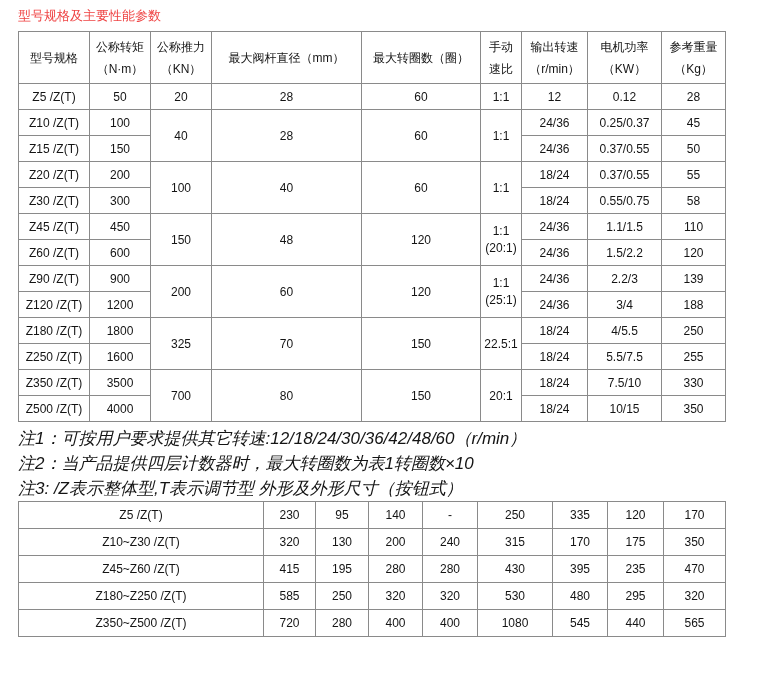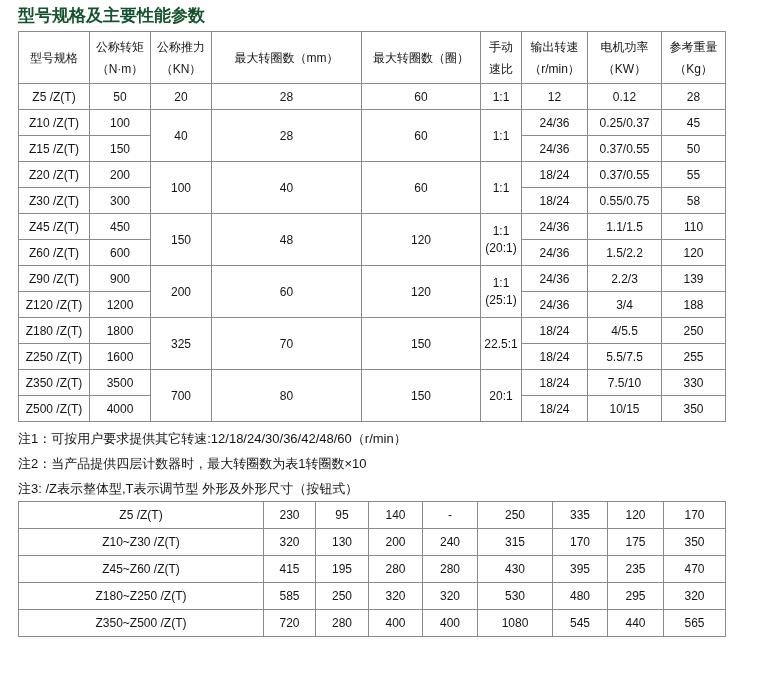--- a/index.html
+++ b/index.html
@@ -4,21 +4,21 @@
 <style>
   html,body{margin:0;padding:0;background:#ffffff;}
   body{
     width:761px;height:695px;
     font-family:"Liberation Sans","DejaVu Sans",sans-serif;
     color:#000;
     -webkit-font-smoothing:antialiased;
   }
   .page{padding:8px 18px 0 18px;}
   .sec-title{
-    font-size:17px;font-weight:bold;color:#14532d;
+    font-size:13px;font-weight:normal;color:#ef4444;
     margin:0 0 7px 0;line-height:16px;
   }
   table{
     border-collapse:collapse;
     width:707px;
     table-layout:fixed;
   }
   th,td{
     border:1px solid #8a8a8a;
     text-align:center;
@@ -31,21 +31,21 @@
   }
   
   .t1 th{height:51px;background:#fff;}
   .t1 td{height:25px;}
   .hl{line-height:22px;}
   .hl:empty{display:none;}
   .rl{line-height:17px;}
   .rl:empty{display:none;}
   
   .notes{margin-top:4px;}
-  .note{font-size:13px;line-height:25px;color:#141414;}
+  .note{font-size:17px;line-height:25px;color:#141414;font-style:italic;}
   .title2{margin:3px 0 6px 0;}
   
   .t2 th{height:27px;}
   .t2 td{height:26px;}
 </style>
 </head>
 <body>
 
 <div class="page">
 
@@ -70,21 +70,21 @@
           </th>
       <th>
             <div class="hl">公称转矩</div>
             <div class="hl">（N·m）</div>
           </th>
       <th>
             <div class="hl">公称推力</div>
             <div class="hl">（KN）</div>
           </th>
       <th>
-            <div class="hl">最大转圈数（mm）</div>
+            <div class="hl">最大阀杆直径（mm）</div>
           </th>
       <th>
             <div class="hl">最大转圈数（圈）</div>
           </th>
       <th>
             <div class="hl">手动</div>
             <div class="hl">速比</div>
           </th>
       <th>
             <div class="hl">输出转速</div>

